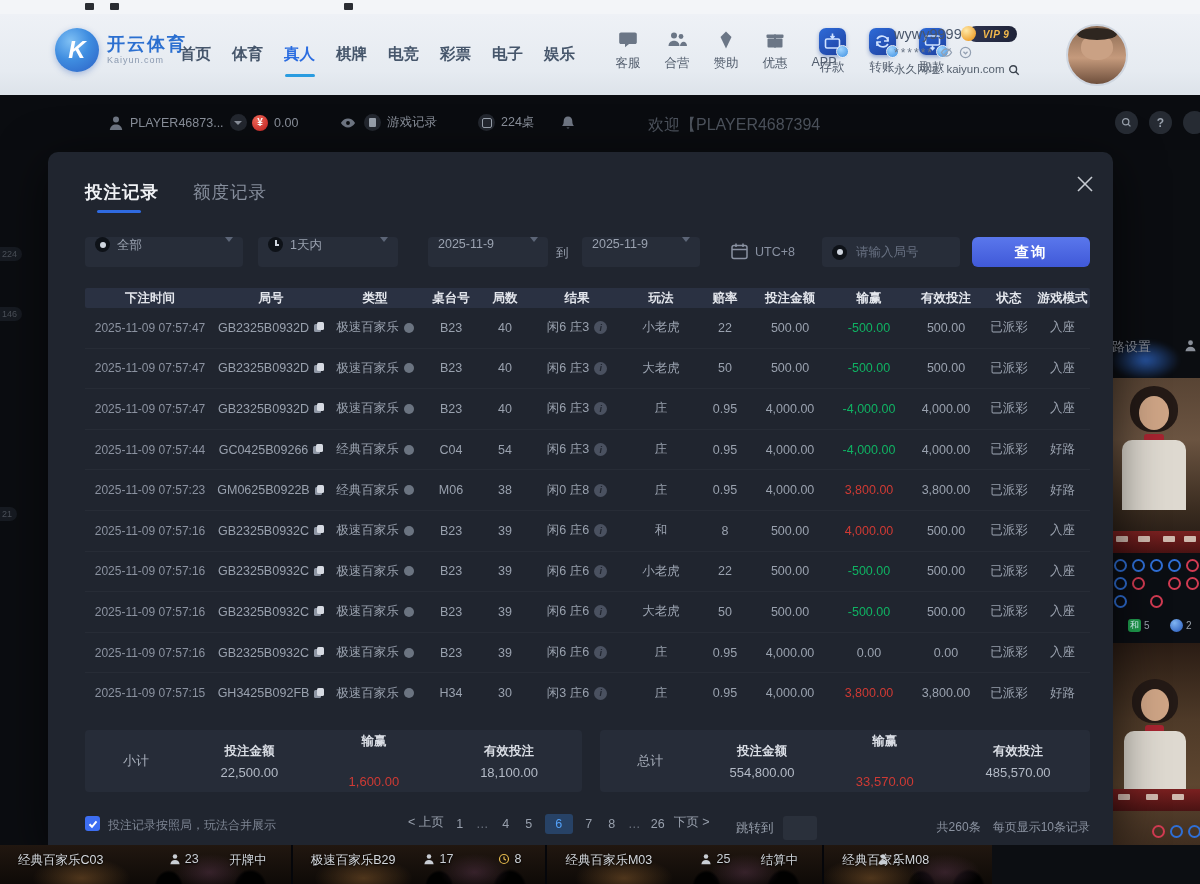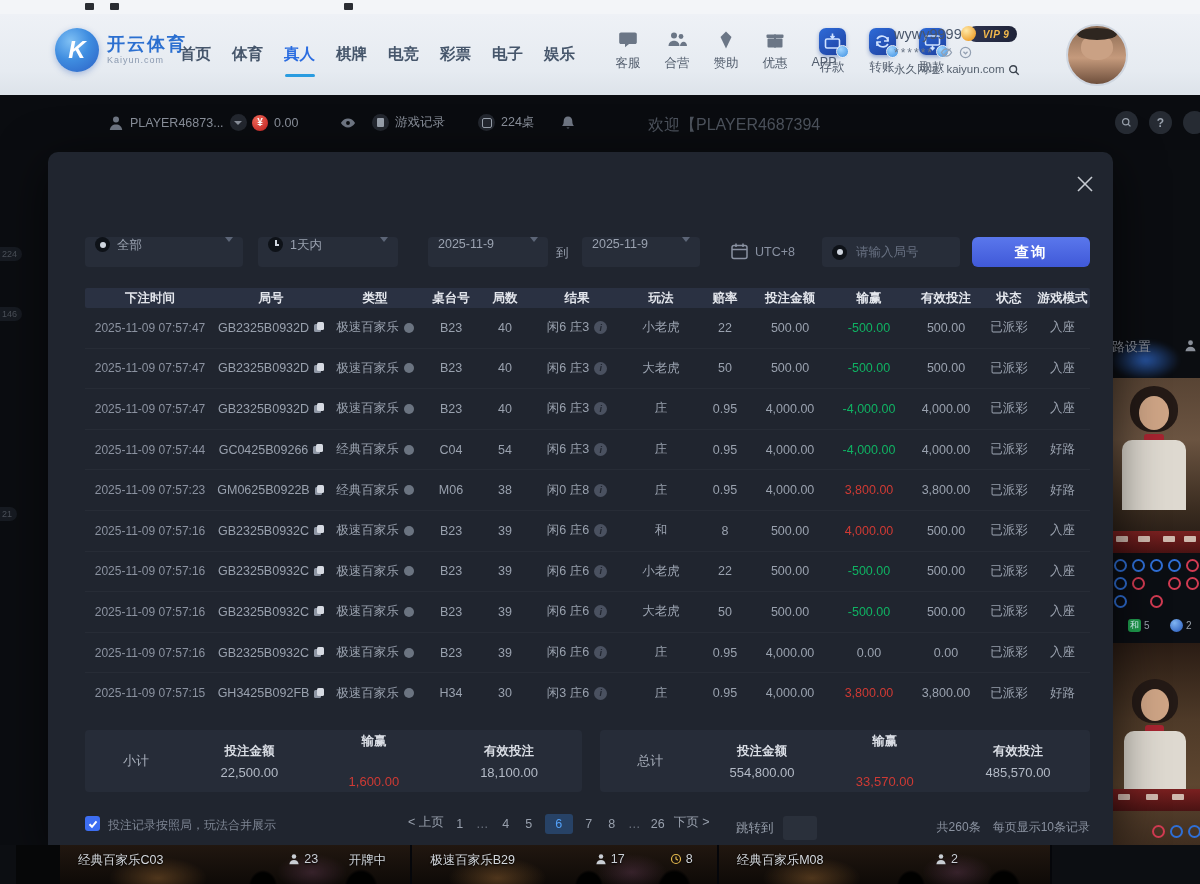--- a/index.html
+++ b/index.html
@@ -164,21 +164,21 @@
   .pager{position:absolute;left:360px;top:2px;display:flex;align-items:flex-start;gap:9px;}
   .pg,.pg-nav{font-size:12.5px;color:#98a0ad;cursor:pointer;min-width:14px;text-align:center;}
   .pg.on{background:#274266;color:#53a0f8;border-radius:3px;padding:3px 7px;}
   .pg.dots{letter-spacing:1px;color:#6d7480;}
   .jump{position:absolute;left:688px;top:4px;display:flex;align-items:center;gap:9px;font-size:12.5px;color:#98a0ad;}
   .jump input{width:30px;height:22px;background:#2a303b;border:none;border-radius:3px;outline:none;color:#c7ccd4;
         text-align:center;font-family:inherit;}
   .totals{position:absolute;right:23px;top:7px;font-size:12px;color:#8a92a0;display:flex;gap:12px;}
 
   
-  .strip{position:absolute;left:16px;top:845px;width:992px;height:39px;display:flex;background:#060708;padding-left:44px;}
+  .strip{position:absolute;left:0;top:845px;width:992px;height:39px;display:flex;background:#060708;}
   .bt-cell{position:relative;height:39px;overflow:hidden;border-right:2px solid #05060a;box-sizing:border-box;cursor:pointer;
         background:
           radial-gradient(70px 30px at 28% 85%, rgba(130,88,44,.55), transparent 70%),
           radial-gradient(50px 26px at 72% 70%, rgba(96,58,82,.45), transparent 70%),
           radial-gradient(22px 26px at 58% 108%, rgba(0,0,0,.95) 55%, transparent 66%),
           radial-gradient(26px 30px at 86% 112%, rgba(0,0,0,.95) 55%, transparent 66%),
           linear-gradient(180deg,#211710 0%,#0e0a07 100%);}
   .bt-cell:nth-child(1){width:354px;}
   .bt-cell:nth-child(2){width:308px;}
   .bt-cell:nth-child(3){width:335px;}
@@ -338,21 +338,21 @@
       <div class="sh-item" style="position:absolute;left:252px;">
         <span class="coin">¥</span>
         <span>0.00</span>
       </div>
       <div class="sh-item" style="position:absolute;left:340px;">
         <svg class="sh-icon" viewBox="0 0 18 12">
             <path d="M1 6c2.2-3.3 4.9-5 8-5s5.8 1.7 8 5c-2.2 3.3-4.9 5-8 5S3.2 9.3 1 6z"></path>
             <circle cx="9" cy="6" r="2.2" fill="#0a0c10"></circle>
           </svg>
       </div>
-      <div class="sh-item" style="position:absolute;left:372px;">
+      <div class="sh-item" style="position:absolute;left:364px;">
         <span class="sh-circle">
             <span style="width:7px;height:9px;background:#9aa2ad;border-radius:1px;"></span>
           </span>
         <span>游戏记录</span>
       </div>
       <div class="sh-item" style="position:absolute;left:478px;">
         <span class="sh-circle">
             <span style="width:8px;height:8px;border:1.4px solid #9aa2ad;border-radius:2px;"></span>
           </span>
         <span>224桌</span>
@@ -444,20 +444,24 @@
     </div>
 
     <div class="modal">
       <div class="close-x">
         <svg viewBox="0 0 20 20">
             <line x1="3" y1="3" x2="17" y2="17"></line>
             <line x1="17" y1="3" x2="3" y2="17"></line>
           </svg>
       </div>
 
+      <div class="tabs">
+        <span class="tab on">投注记录</span>
+        <span class="tab">额度记录</span>
+      </div>
 
       <div class="filters">
         <div class="ctrl" style="left:37px;width:158px;">
           <span class="cicon"></span>
           <span>全部</span>
           <span class="caret"></span>
         </div>
         <div class="ctrl" style="left:210px;width:140px;">
           <span class="clockicon"></span>
           <span>1天内</span>
@@ -840,20 +844,33 @@
         </span>
     <span class="bt-status">
           <svg viewBox="0 0 16 16">
             <circle cx="8" cy="8" r="6"></circle>
             <path d="M8 4.5V8l2.5 1.5"></path>
           </svg>
           <span>8</span>
         </span>
   </div>
   <div class="bt-cell">
+    <span class="bt-name">经典百家乐M03</span>
+    <span class="bt-meta">
+          <svg viewBox="0 0 16 16">
+            <circle cx="8" cy="4.6" r="3"></circle>
+            <path d="M1.8 15c.4-3.6 2.8-5.6 6.2-5.6s5.8 2 6.2 5.6z"></path>
+          </svg>
+          <span>25</span>
+        </span>
+    <span class="bt-status">
+          <span>结算中</span>
+        </span>
+  </div>
+  <div class="bt-cell">
     <span class="bt-name">经典百家乐M08</span>
     <span class="bt-meta">
           <svg viewBox="0 0 16 16">
             <circle cx="8" cy="4.6" r="3"></circle>
             <path d="M1.8 15c.4-3.6 2.8-5.6 6.2-5.6s5.8 2 6.2 5.6z"></path>
           </svg>
           <span>2</span>
         </span>
 
   </div>

